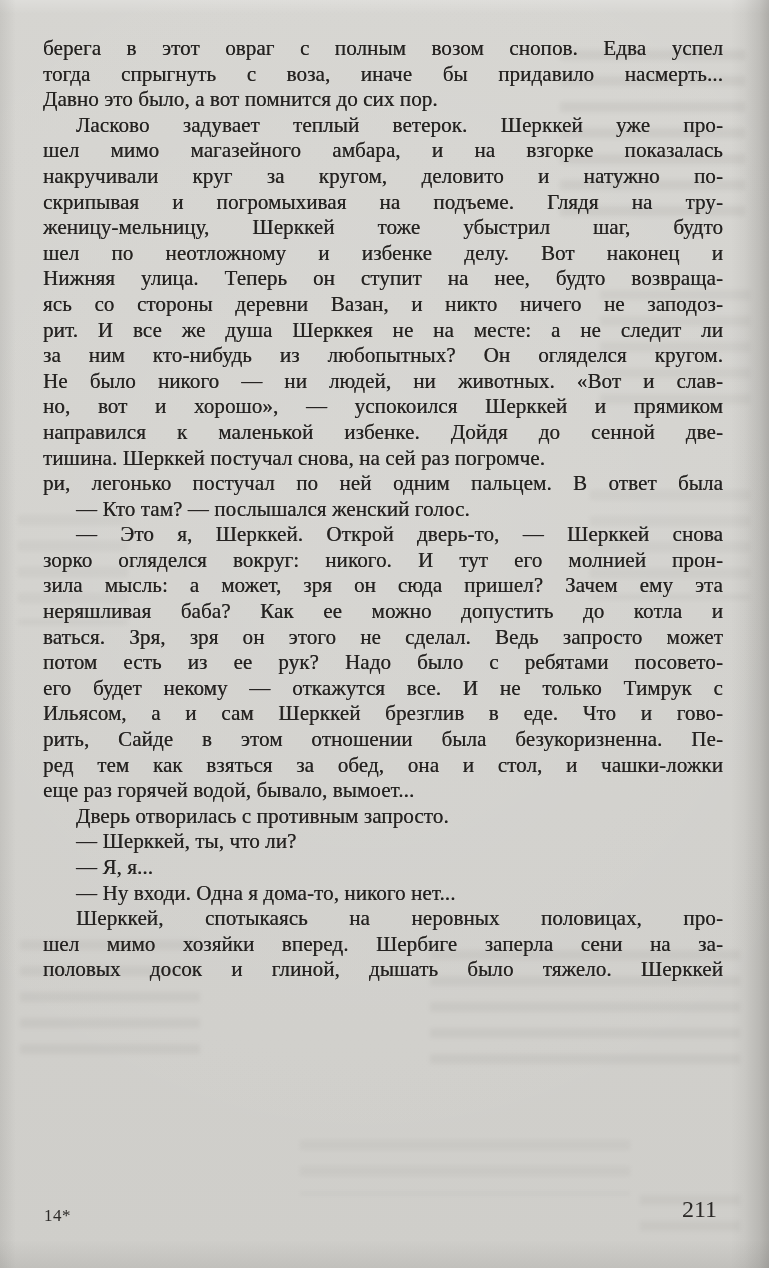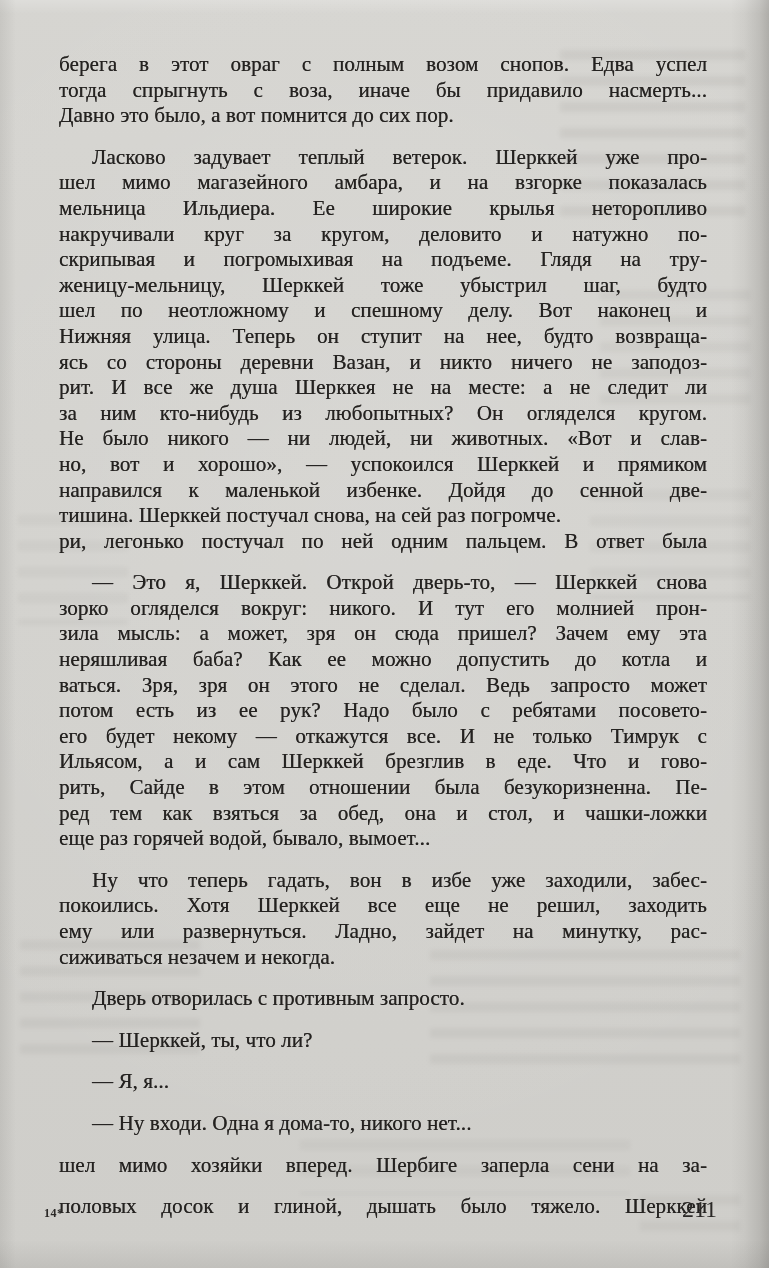--- a/index.html
+++ b/index.html
@@ -57,38 +57,37 @@
     position: absolute;
     left: 43px;
     top: 36px;
     width: 680px;
     font-size: 21px;
     line-height: 25.6px;
     color: #242220;
     text-shadow: 0.3px 0 0 rgba(36,34,32,0.75);
     letter-spacing: 0.1px;
   }
-  .para { margin: 16px; }
+  .para { margin: 0; }
   .line {
     text-align: justify;
     text-align-last: justify;
     overflow: hidden;
     white-space: normal;
   }
   .line.end { text-align-last: left; }
   .line.indent { text-indent: 33px; }
 
   .footer-left {
     position: absolute;
     left: 44px;
     top: 1206px;
-    font-size: 12px;
+    font-size: 17px;
     color: #2b2927;
     letter-spacing: 0.5px;
-    font-weight: bold;
   }
   .footer-right {
     position: absolute;
     left: 682px;
     top: 1196px;
     font-size: 24px;
     color: #2b2927;
   }
 </style>
 </head>
@@ -107,67 +106,64 @@
 
   <div class="text-block">
       <div class="para">
         <div class="line">берега в этот овраг с полным возом снопов. Едва успел</div>
         <div class="line">тогда спрыгнуть с воза, иначе бы придавило насмерть...</div>
         <div class="line end">Давно это было, а вот помнится до сих пор.</div>
       </div>
       <div class="para">
         <div class="line indent">Ласково задувает теплый ветерок. Шерккей уже про-</div>
         <div class="line">шел мимо магазейного амбара, и на взгорке показалась</div>
-        <div class="line">мельница Ильдиера. Ее широкие крылья неторопливо</div>
         <div class="line">накручивали круг за кругом, деловито и натужно по-</div>
         <div class="line">скрипывая и погромыхивая на подъеме. Глядя на тру-</div>
         <div class="line">женицу-мельницу, Шерккей тоже убыстрил шаг, будто</div>
-        <div class="line">шел по неотложному и спешному делу. Вот наконец и</div>
+        <div class="line">шел по неотложному и избенке делу. Вот наконец и</div>
         <div class="line">Нижняя улица. Теперь он ступит на нее, будто возвраща-</div>
         <div class="line">ясь со стороны деревни Вазан, и никто ничего не заподоз-</div>
         <div class="line">рит. И все же душа Шерккея не на месте: а не следит ли</div>
         <div class="line">за ним кто-нибудь из любопытных? Он огляделся кругом.</div>
         <div class="line">Не было никого — ни людей, ни животных. «Вот и слав-</div>
         <div class="line">но, вот и хорошо», — успокоился Шерккей и прямиком</div>
         <div class="line">направился к маленькой избенке. Дойдя до сенной две-</div>
         <div class="line end">тишина. Шерккей постучал снова, на сей раз погромче.</div>
         <div class="line">ри, легонько постучал по ней одним пальцем. В ответ была</div>
+      </div>
+      <div class="para">
+        <div class="line indent end">— Кто там? — послышался женский голос.</div>
       </div>
       <div class="para">
         <div class="line indent">— Это я, Шерккей. Открой дверь-то, — Шерккей снова</div>
         <div class="line">зорко огляделся вокруг: никого. И тут его молнией прон-</div>
         <div class="line">зила мысль: а может, зря он сюда пришел? Зачем ему эта</div>
         <div class="line">неряшливая баба? Как ее можно допустить до котла и</div>
         <div class="line">ваться. Зря, зря он этого не сделал. Ведь запросто может</div>
         <div class="line">потом есть из ее рук? Надо было с ребятами посовето-</div>
         <div class="line">его будет некому — откажутся все. И не только Тимрук с</div>
         <div class="line">Ильясом, а и сам Шерккей брезглив в еде. Что и гово-</div>
         <div class="line">рить, Сайде в этом отношении была безукоризненна. Пе-</div>
         <div class="line">ред тем как взяться за обед, она и стол, и чашки-ложки</div>
         <div class="line end">еще раз горячей водой, бывало, вымоет...</div>
       </div>
       <div class="para">
-        <div class="line indent">Ну что теперь гадать, вон в избе уже заходили, забес-</div>
-        <div class="line">покоились. Хотя Шерккей все еще не решил, заходить</div>
-        <div class="line">ему или развернуться. Ладно, зайдет на минутку, рас-</div>
-        <div class="line end">сиживаться незачем и некогда.</div>
-      </div>
-      <div class="para">
         <div class="line indent end">Дверь отворилась с противным запросто.</div>
       </div>
       <div class="para">
         <div class="line indent end">— Шерккей, ты, что ли?</div>
       </div>
       <div class="para">
         <div class="line indent end">— Я, я...</div>
       </div>
       <div class="para">
         <div class="line indent end">— Ну входи. Одна я дома-то, никого нет...</div>
       </div>
       <div class="para">
+        <div class="line indent">Шерккей, спотыкаясь на неровных половицах, про-</div>
         <div class="line">шел мимо хозяйки вперед. Шербиге заперла сени на за-</div>
       </div>
       <div class="para">
         <div class="line">половых досок и глиной, дышать было тяжело. Шерккей</div>
       </div>
     </div>
 
   <div class="footer-left">14*</div>
   <div class="footer-right">211</div>
 

